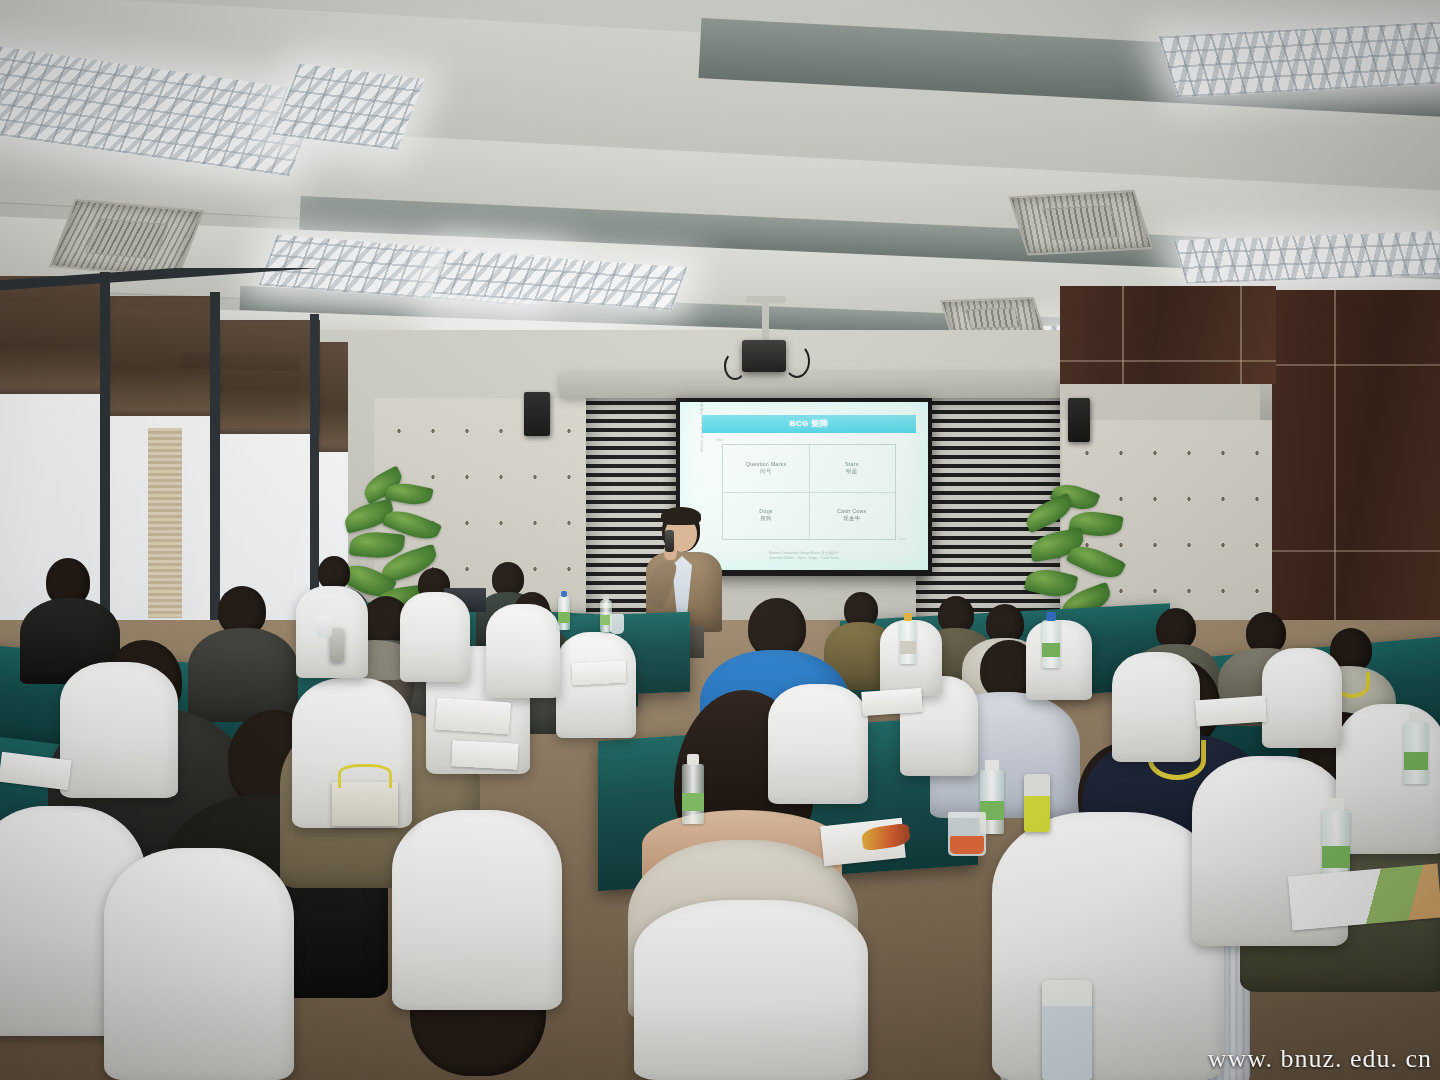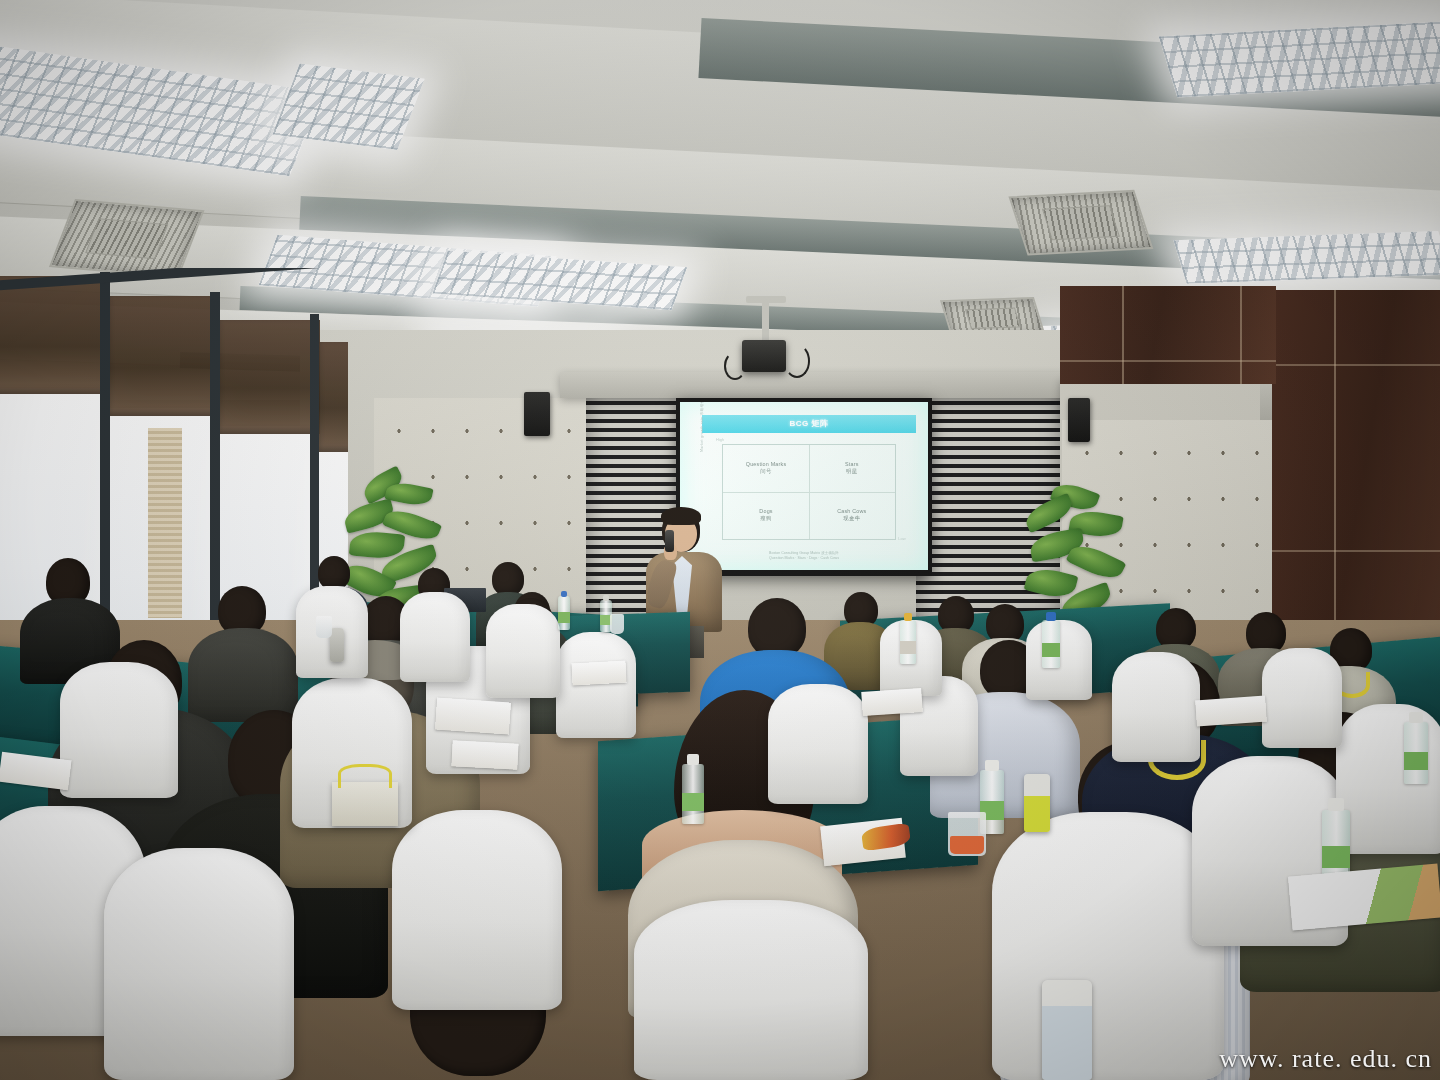--- a/index.html
+++ b/index.html
@@ -694,15 +694,15 @@
   <div class="tote" style="left:332px; top:782px; width:66px; height:44px;"></div>
   <div class="tote-handle" style="left:338px; top:764px; width:54px; height:24px;"></div>
 
   <div style="position:absolute; left:862px; top:826px; width:48px; height:22px;
               background:linear-gradient(100deg,#e8b93c,#d95f2e 60%,#9c3f24); border-radius:40% 20% 40% 20%; transform:rotate(-8deg);"></div>
 
   <div class="cup" style="left:316px; top:616px; width:16px; height:22px;"></div>
   <div class="cup" style="left:610px; top:614px; width:14px; height:20px;"></div>
 
   <div class="photo-tone"></div>
-  <div class="watermark">www. rate. edu. cn</div>
+  <div class="watermark">www. bnuz. edu. cn</div>
 
 </div>
 
 </body></html>

